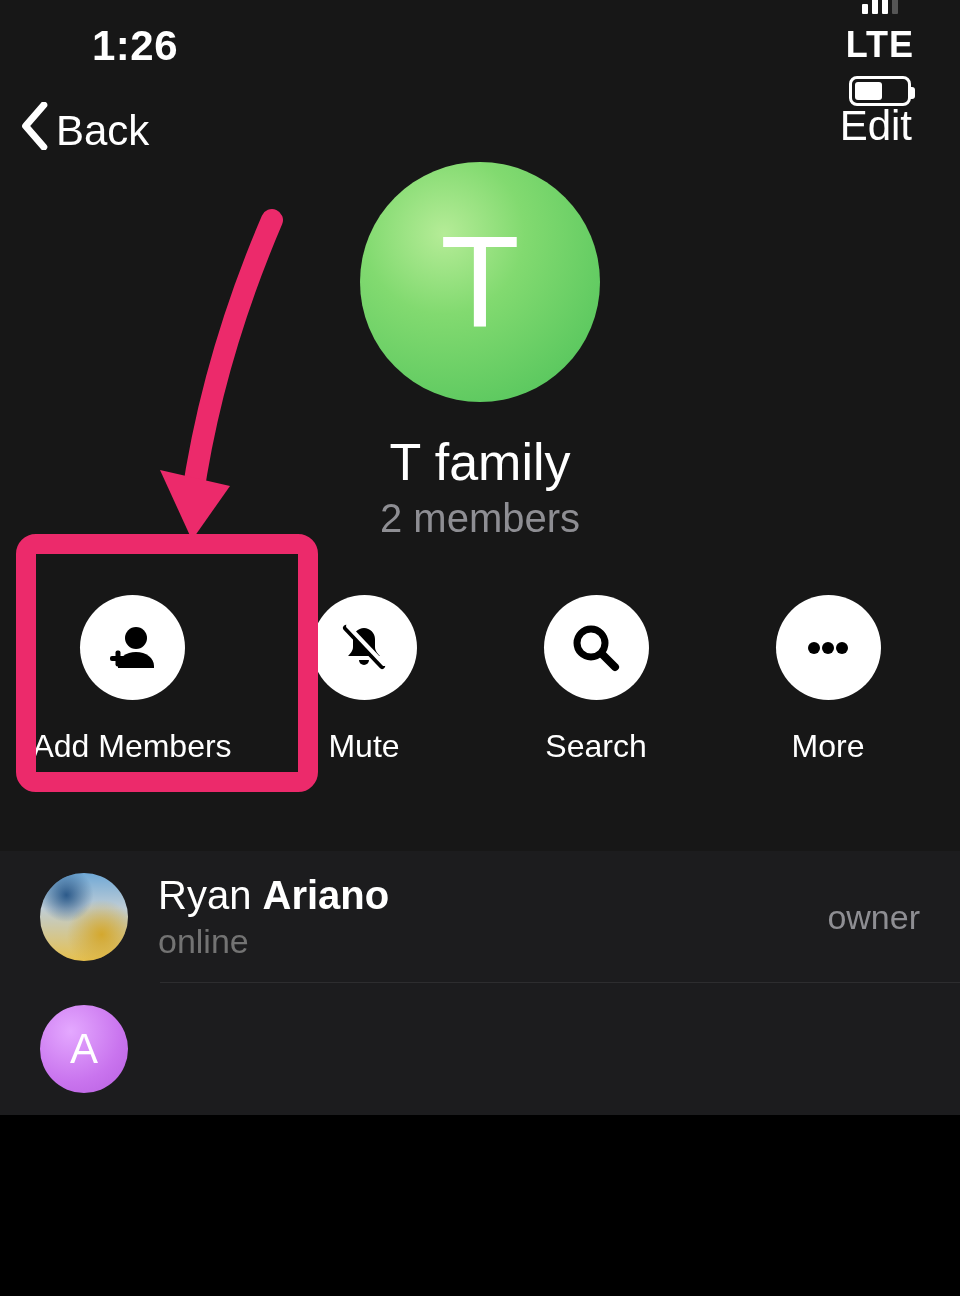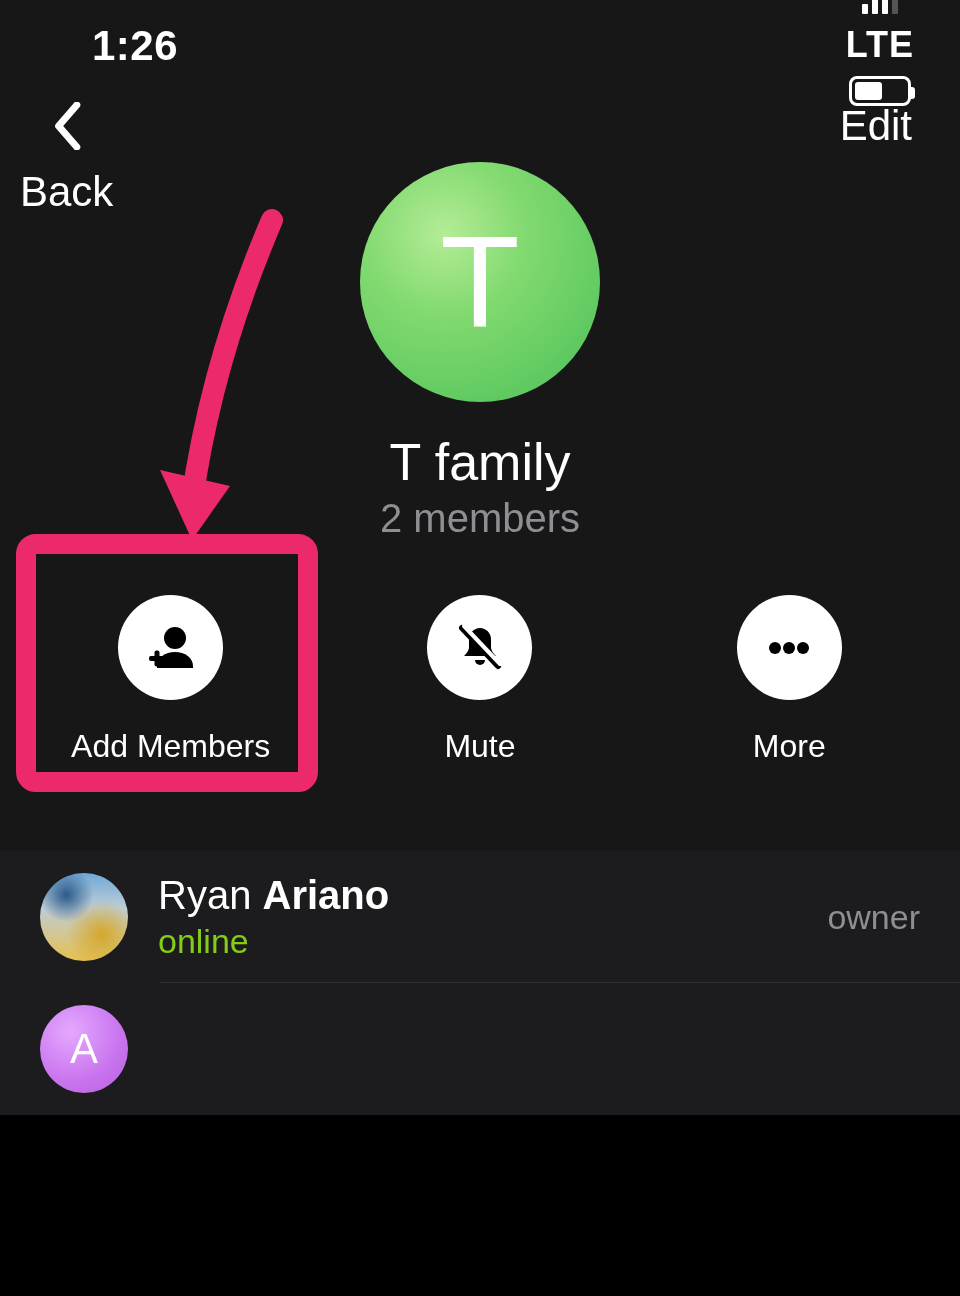--- a/index.html
+++ b/index.html
@@ -16,21 +16,21 @@
 .signal-bars span:nth-child(1){height:10px;}
 .signal-bars span:nth-child(2){height:16px;}
 .signal-bars span:nth-child(3){height:22px;}
 .signal-bars span:nth-child(4){height:28px; background:#555;}
 .battery { width: 62px; height: 30px; border: 3px solid #fff; border-radius: 8px; position: relative; display:flex; align-items:center; padding:3px;}
 .battery::after { content:""; position:absolute; right:-7px; top:8px; width:5px; height:12px; background:#fff; border-radius:0 3px 3px 0;}
 .battery .fill { width: 55%; height: 100%; background:#fff; border-radius:3px;}
 
 
 .nav-bar { position: relative; height: 80px; }
-.back { position:absolute; left:20px; top:10px; display:flex; align-items:center; gap:8px; font-size:42px; font-weight:400; color:#fff;flex-direction:column; }
+.back { position:absolute; left:20px; top:10px; display:flex; align-items:center; gap:8px; font-size:42px; font-weight:400; color:#fff; }
 .chev-left svg { width:28px; height:48px; }
 .edit { position:absolute; right:48px; top:10px; font-size:42px; font-weight:400; }
 
 
 .group-header { text-align:center; padding-top:0px; }
 .group-avatar { width: 240px; height:240px; border-radius:50%; margin: -10px auto 30px auto; background: radial-gradient(circle at 35% 30%, #b5ec97 0%, #82da70 35%, #5bc85f 80%); display:flex; align-items:center; justify-content:center; }
 .group-avatar-letter { font-size:130px; font-weight:400; color:#fff; line-height:1; font-family: "Helvetica Neue", Arial, sans-serif;}
 .group-name { font-size:52px; font-weight:500; }
 .member-count { font-size:40px; color:#8e8e93; margin-top:4px; }
 
@@ -44,21 +44,21 @@
 
 .members-section { background:#1c1c1e; margin-top:46px; }
 .member-row { display:flex; align-items:center; padding: 22px 40px; position:relative; }
 .member-avatar { width:88px; height:88px; border-radius:50%; flex-shrink:0; margin-right:30px; }
 .member-avatar.photo { background: linear-gradient(180deg, #6fa8d6 0%, #bfcdd6 40%, #e6c04f 100%); position:relative; overflow:hidden;}
 .member-avatar.photo::before { content:""; position:absolute; inset:0; background: radial-gradient(circle at 30% 25%, #2c5a8a 0%, transparent 30%), radial-gradient(circle at 70% 70%, #d4a82e 0%, transparent 40%);}
 .member-avatar.letter { background: radial-gradient(circle at 35% 30%, #e4a8ff 0%, #c974ee 60%, #b85fe0 100%); display:flex; align-items:center; justify-content:center; color:#fff; font-size:42px; font-weight:400;}
 .member-info { flex:1; }
 .member-name { font-size:40px; font-weight:400; }
 .member-name .bold { font-weight:600; }
-.member-status { font-size:34px; color:#84cc16; margin-top:4px; }
+.member-status { font-size:34px; color:#737373; margin-top:4px; }
 .member-role { font-size:34px; color:#8e8e93; margin-right:0;}
 .member-divider { position:absolute; left:160px; right:0; bottom:0; height:1px; background:#2d2d2f;}
 .redacted { display:inline-block; width:120px; height:32px; background: repeating-linear-gradient(45deg,#2a2a2a,#2a2a2a 6px,#3d3d3d 6px,#3d3d3d 12px); filter:blur(2px); vertical-align:middle;}
 
 
 .highlight-box { position:absolute; border:20px solid #ec2a6b; border-radius:20px; left:16px; top:534px; width:302px; height:258px; pointer-events:none; z-index:100;}
 .arrow-svg { position:absolute; left:152px; top:200px; width:160px; height:360px; z-index:100; pointer-events:none;}
 
 
 .bottom-black { background:#000; height:200px; }
@@ -122,20 +122,29 @@
             <path d="M28 8c-6 0-11 5-11 11v8c0 4-3 7-5 9h32c-2-2-5-5-5-9v-8c0-6-5-11-11-11z"></path>
             <path d="M23 40a5 5 0 0010 0z"></path>
             <line x1="10" y1="8" x2="46" y2="46" stroke="#000" stroke-width="6" stroke-linecap="round"></line>
             <line x1="12" y1="6" x2="48" y2="44" stroke="#fff" stroke-width="4" stroke-linecap="round"></line>
           </svg>
       </div>
       <div class="action-label">Mute</div>
     </div>
     <div class="action">
       <div class="action-circle">
+        <svg width="54" height="54" viewBox="0 0 54 54">
+            <circle cx="22" cy="22" r="14" stroke="#000" stroke-width="7" fill="none"></circle>
+            <line x1="33" y1="33" x2="46" y2="46" stroke="#000" stroke-width="8" stroke-linecap="round"></line>
+          </svg>
+      </div>
+      <div class="action-label">Search</div>
+    </div>
+    <div class="action">
+      <div class="action-circle">
         <svg width="56" height="56" viewBox="0 0 56 56">
             <circle cx="14" cy="28" r="6"></circle>
             <circle cx="28" cy="28" r="6"></circle>
             <circle cx="42" cy="28" r="6"></circle>
           </svg>
       </div>
       <div class="action-label">More</div>
     </div>
   </div>
 

